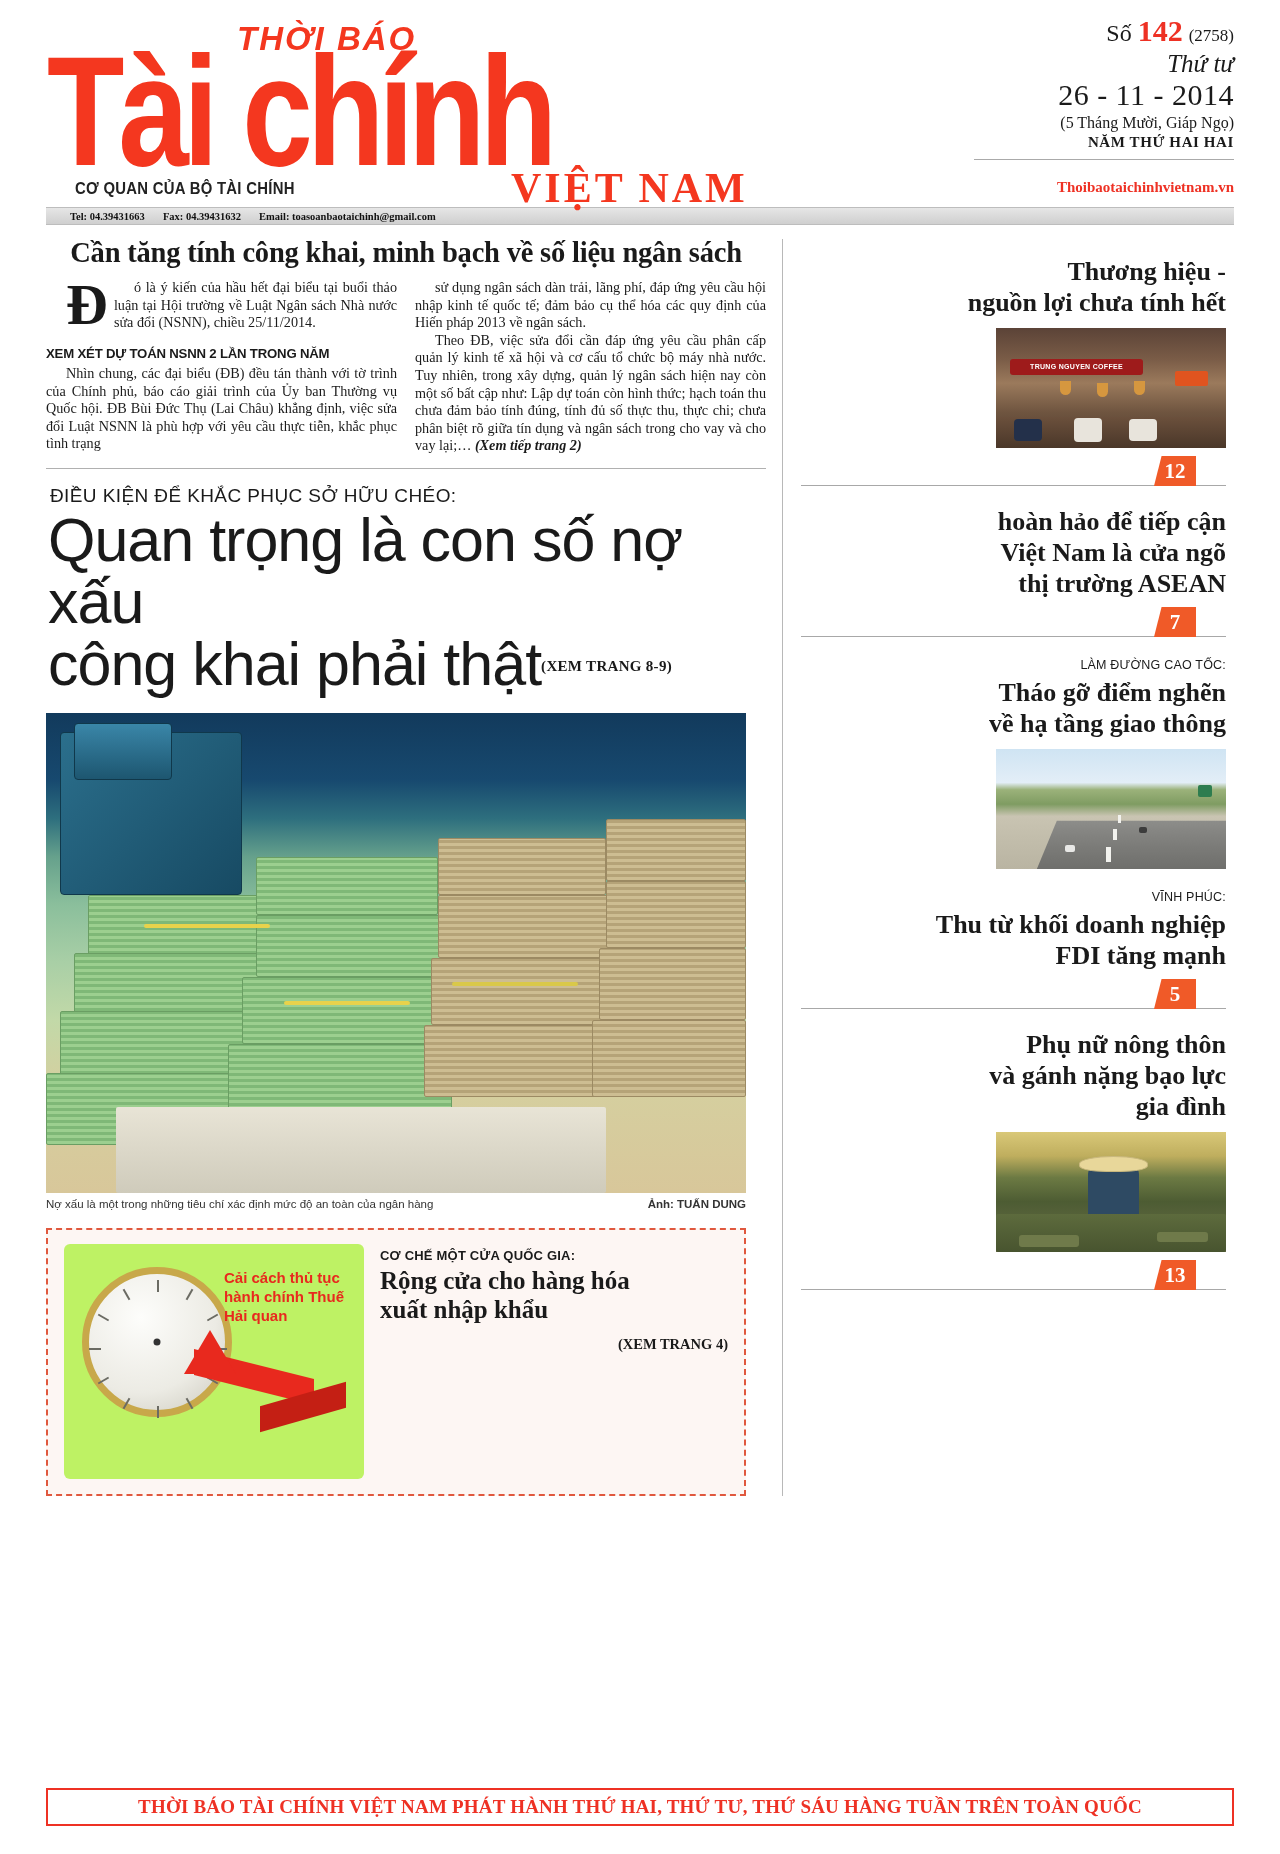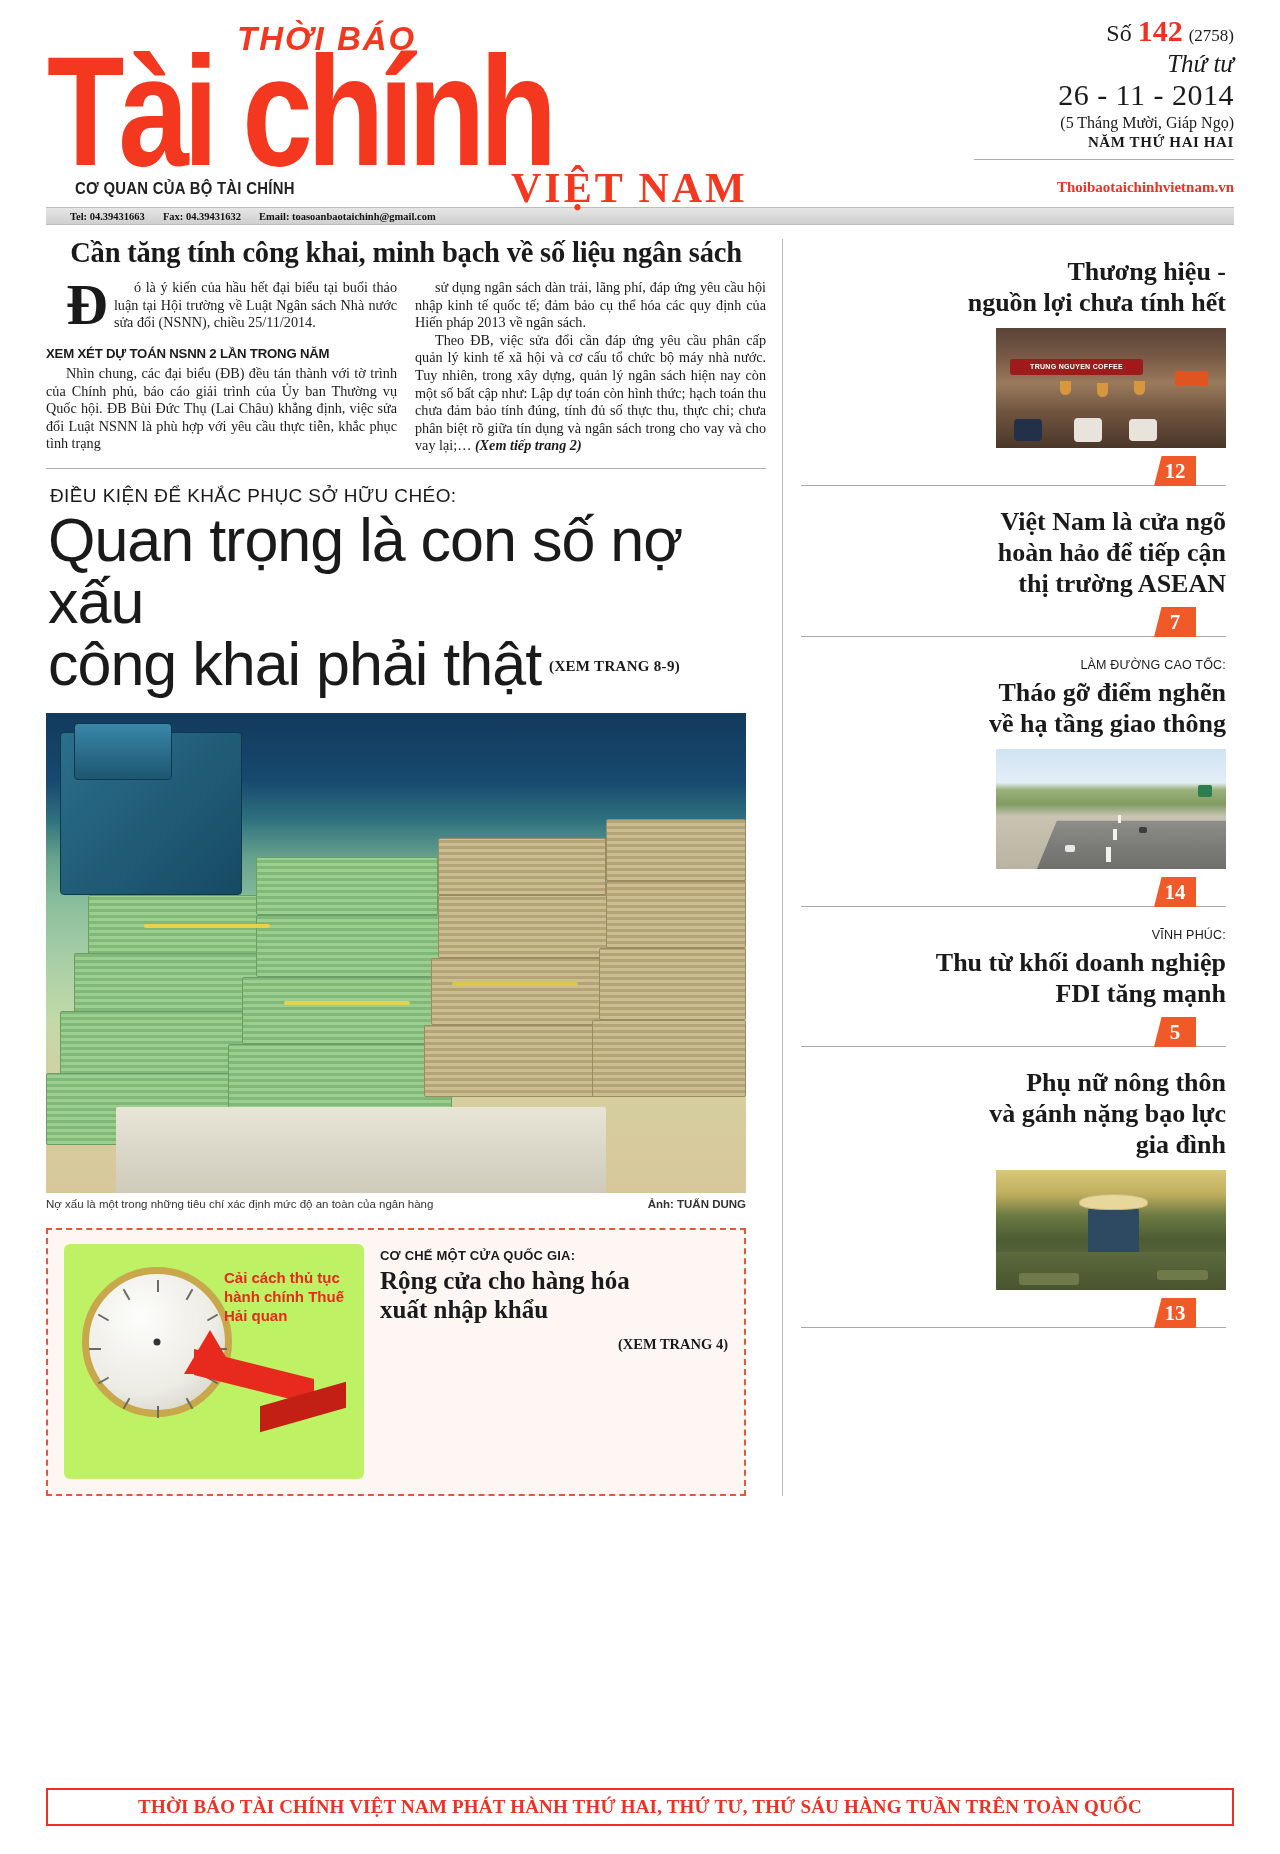--- a/index.html
+++ b/index.html
@@ -125,21 +125,20 @@
   .big-head {
     font-family: "Liberation Sans", sans-serif;
     font-weight: 300;
     font-size: 61px; line-height: 62px;
     letter-spacing: -1px;
     margin-left: 2px;
   }
   .big-head .see {
     font-family: "Liberation Serif", serif; font-weight: bold;
     font-size: 15px; letter-spacing: 0.3px; vertical-align: 14px;
-    margin-left: 8px;
   }
 
   
   .photo-main {
     width: 700px; height: 480px; margin-top: 16px;
     position: relative; overflow: hidden;
     background: #0d2a44;
   }
   .caption-row {
     display: flex; justify-content: space-between;
@@ -404,22 +403,22 @@
           </div>
         </div>
         <div class="rc-rule">
           <div class="line"></div>
           <div class="pagebadge">12</div>
         </div>
       </div>
 
       <div class="rc-item">
         <div class="rc-head" style="margin-top:14px">
+          <div>hoàn hảo để tiếp cận</div>
           <div>Việt Nam là cửa ngõ</div>
-          <div>hoàn hảo để tiếp cận</div>
           <div>thị trường ASEAN</div>
         </div>
         <div class="rc-rule">
           <div class="line"></div>
           <div class="pagebadge">7</div>
         </div>
       </div>
 
       <div class="rc-item">
         <div class="rc-kicker" style="margin-top:14px">LÀM ĐƯỜNG CAO TỐC:</div>
@@ -431,24 +430,20 @@
           <div class="road-scene">
             <div class="road-surface"></div>
             <div class="road-line" style="left:48%;bottom:6%;width:5px;height:12%;"></div>
             <div class="road-line" style="left:51%;bottom:24%;width:4px;height:9%;"></div>
             <div class="road-line" style="left:53%;bottom:38%;width:3px;height:7%;"></div>
             <div class="mb" style="left:30%;bottom:14%;width:10px;height:7px;background:#e8e8e6;border-radius:2px"></div>
             <div class="mb" style="left:62%;bottom:30%;width:8px;height:6px;background:#3c3c3c;border-radius:2px"></div>
             <div class="mb" style="right:6%;top:30%;width:14px;height:12px;background:#2e7d4f;border-radius:2px"></div>
           </div>
         </div>
-        <div class="rc-rule">
-          <div class="line"></div>
-          <div class="pagebadge">14</div>
-        </div>
       </div>
 
       <div class="rc-item">
         <div class="rc-kicker" style="margin-top:14px">VĨNH PHÚC:</div>
         <div class="rc-head">
           <div>Thu từ khối doanh nghiệp</div>
           <div>FDI tăng mạnh</div>
         </div>
         <div class="rc-rule">
           <div class="line"></div>

